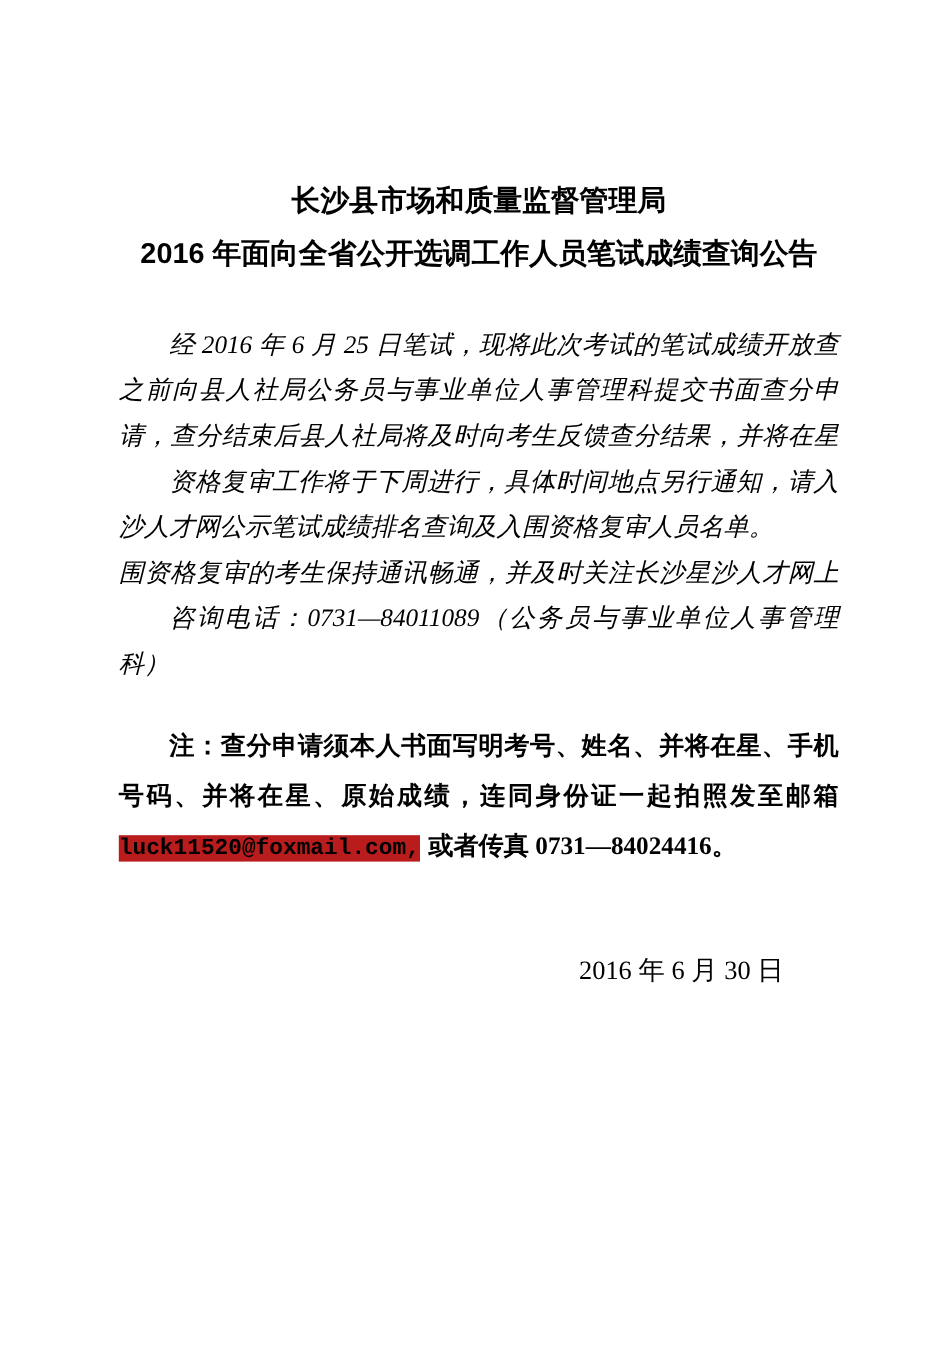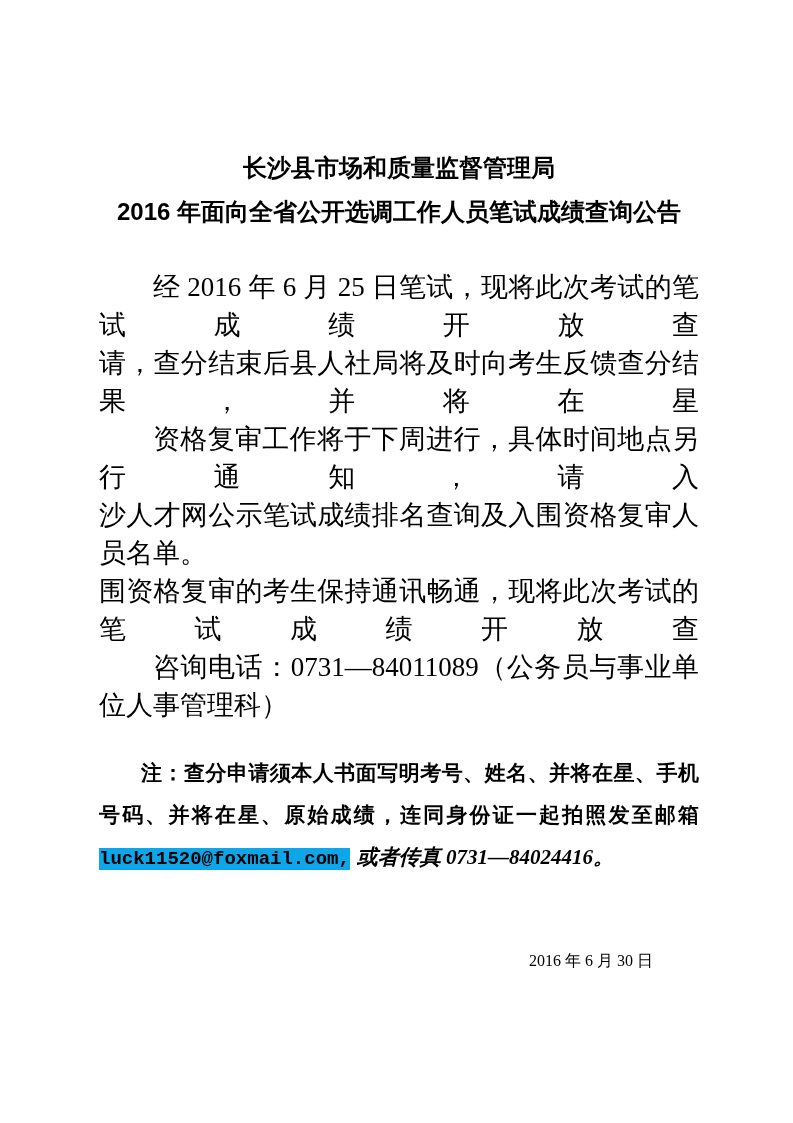--- a/index.html
+++ b/index.html
@@ -24,22 +24,23 @@
     margin: 0;
     text-align: center;
     font-family: "Liberation Sans", sans-serif;
     font-weight: bold;
     font-size: 24px;
     line-height: 44px;
     white-space: nowrap;
   }
   .body-block {
     margin-top: 34px;
-    font-size: 27px;
+    font-size: 21px;
     line-height: 38px;
+    font-style: italic;
   }
   .line {
     margin: 0;
     text-align: justify;
     text-align-last: justify;
     text-justify: inter-character;
   }
   .line.lastline {
     text-align-last: left;
   }
@@ -49,49 +50,49 @@
   .note-block {
     margin-top: 28px;
     font-size: 21px;
     line-height: 42px;
     font-weight: bold;
   }
   .email {
     font-family: "Liberation Mono", monospace;
     font-weight: bold;
     font-size: 19px;
-    background: #0ea5e9;
+    background: #b91c1c;
   }
   .note-tail {
     margin-left: 7px;
-    font-style: italic;
   }
   .date-line {
     margin: 62px 46px 0 0;
-    font-size: 16px;
+    font-size: 22px;
     line-height: 38px;
     text-align: right;
   }
 </style>
 </head>
 <body>
 
 <div class="page">
   <div class="content">
 
     <h1 class="title-line">长沙县市场和质量监督管理局</h1>
     <h1 class="title-line">2016 年面向全省公开选调工作人员笔试成绩查询公告</h1>
 
     <div class="body-block">
       <p class="line indent">经 2016 年 6 月 25 日笔试，现将此次考试的笔试成绩开放查</p>
+      <p class="line">之前向县人社局公务员与事业单位人事管理科提交书面查分申</p>
       <p class="line">请，查分结束后县人社局将及时向考生反馈查分结果，并将在星</p>
       <p class="line indent">资格复审工作将于下周进行，具体时间地点另行通知，请入</p>
 
       <p class="line lastline">沙人才网公示笔试成绩排名查询及入围资格复审人员名单。</p>
-      <p class="line">围资格复审的考生保持通讯畅通，现将此次考试的笔试成绩开放查</p>
+      <p class="line">围资格复审的考生保持通讯畅通，并及时关注长沙星沙人才网上</p>
 
       <p class="line lastline indent">咨询电话：0731—84011089（公务员与事业单位人事管理科）</p>
     </div>
 
     <div class="note-block">
       <p class="line indent">注：查分申请须本人书面写明考号、姓名、并将在星、手机</p>
       <p class="line">号码、并将在星、原始成绩，连同身份证一起拍照发至邮箱</p>
       <p class="line lastline"><span class="email">luck11520@foxmail.com,</span><span class="note-tail">或者传真 0731—84024416。</span></p>
     </div>
 

